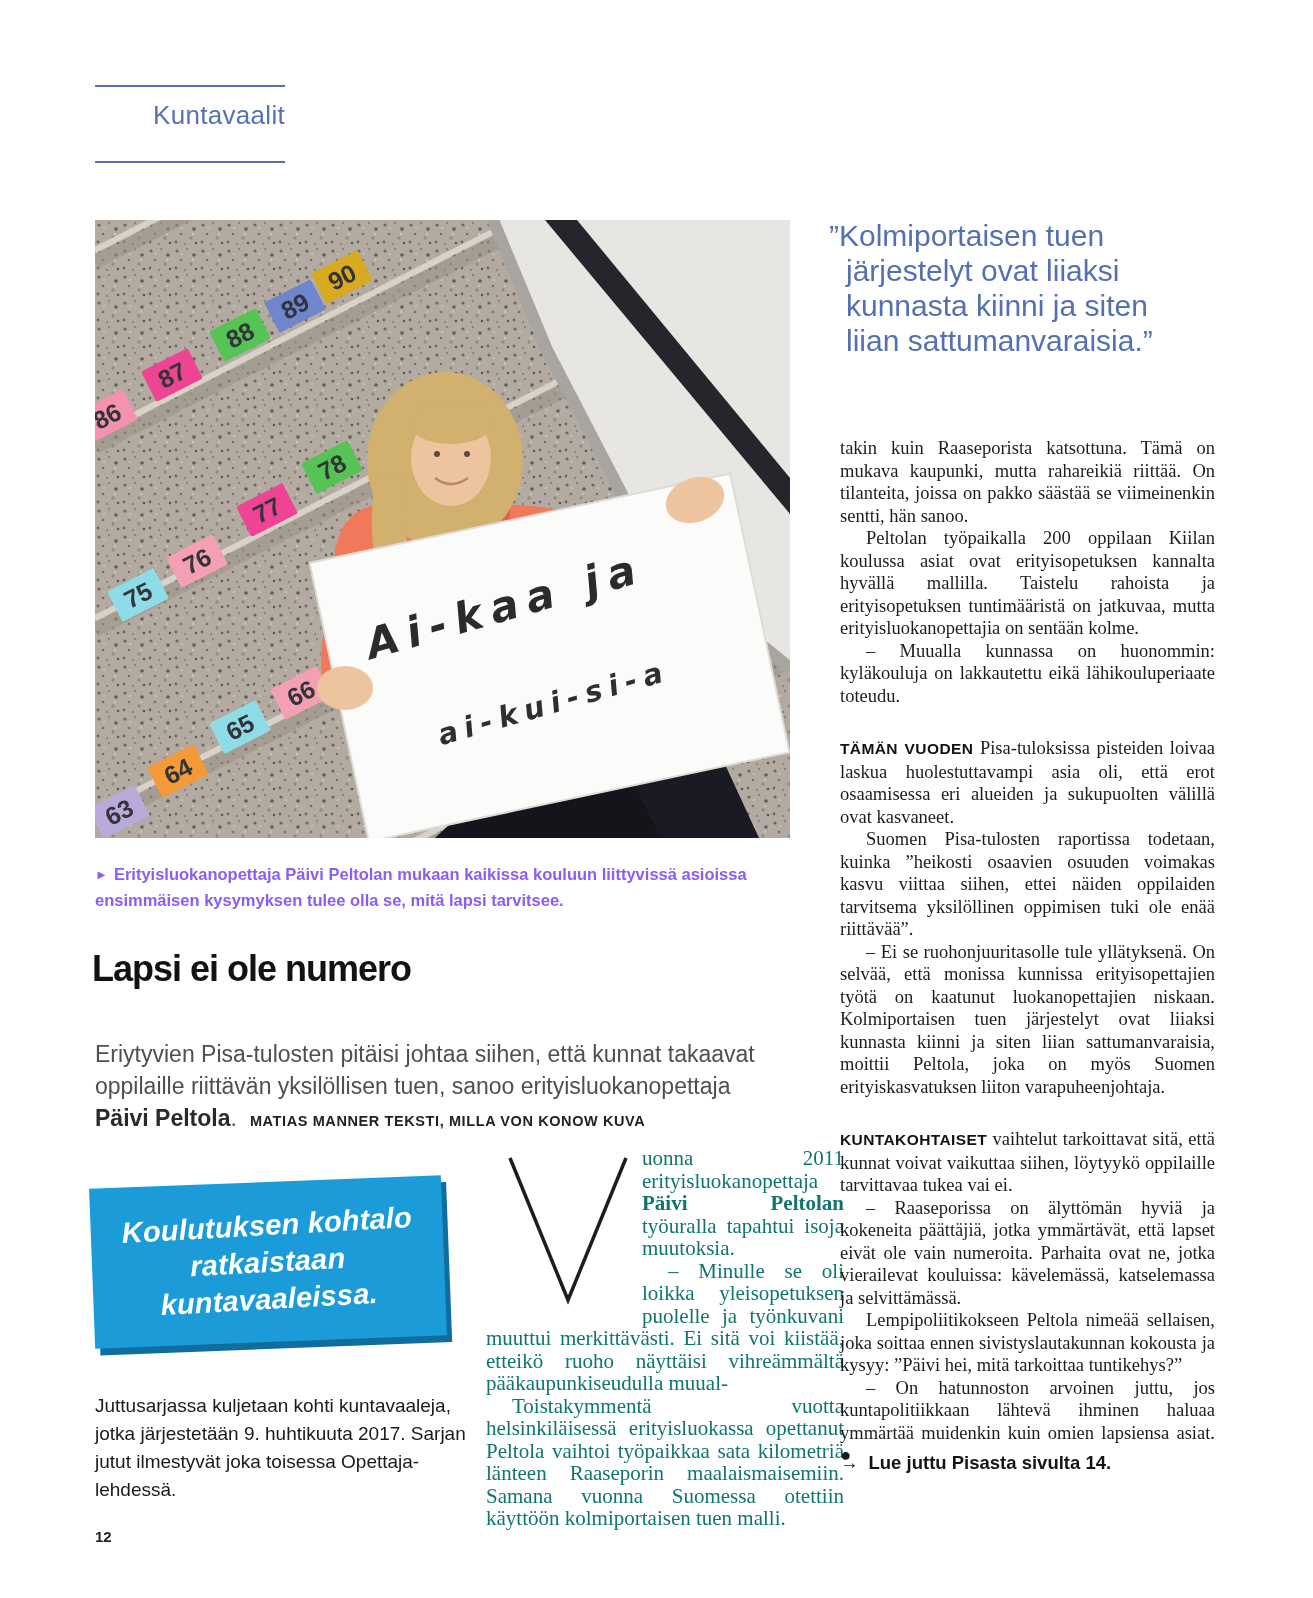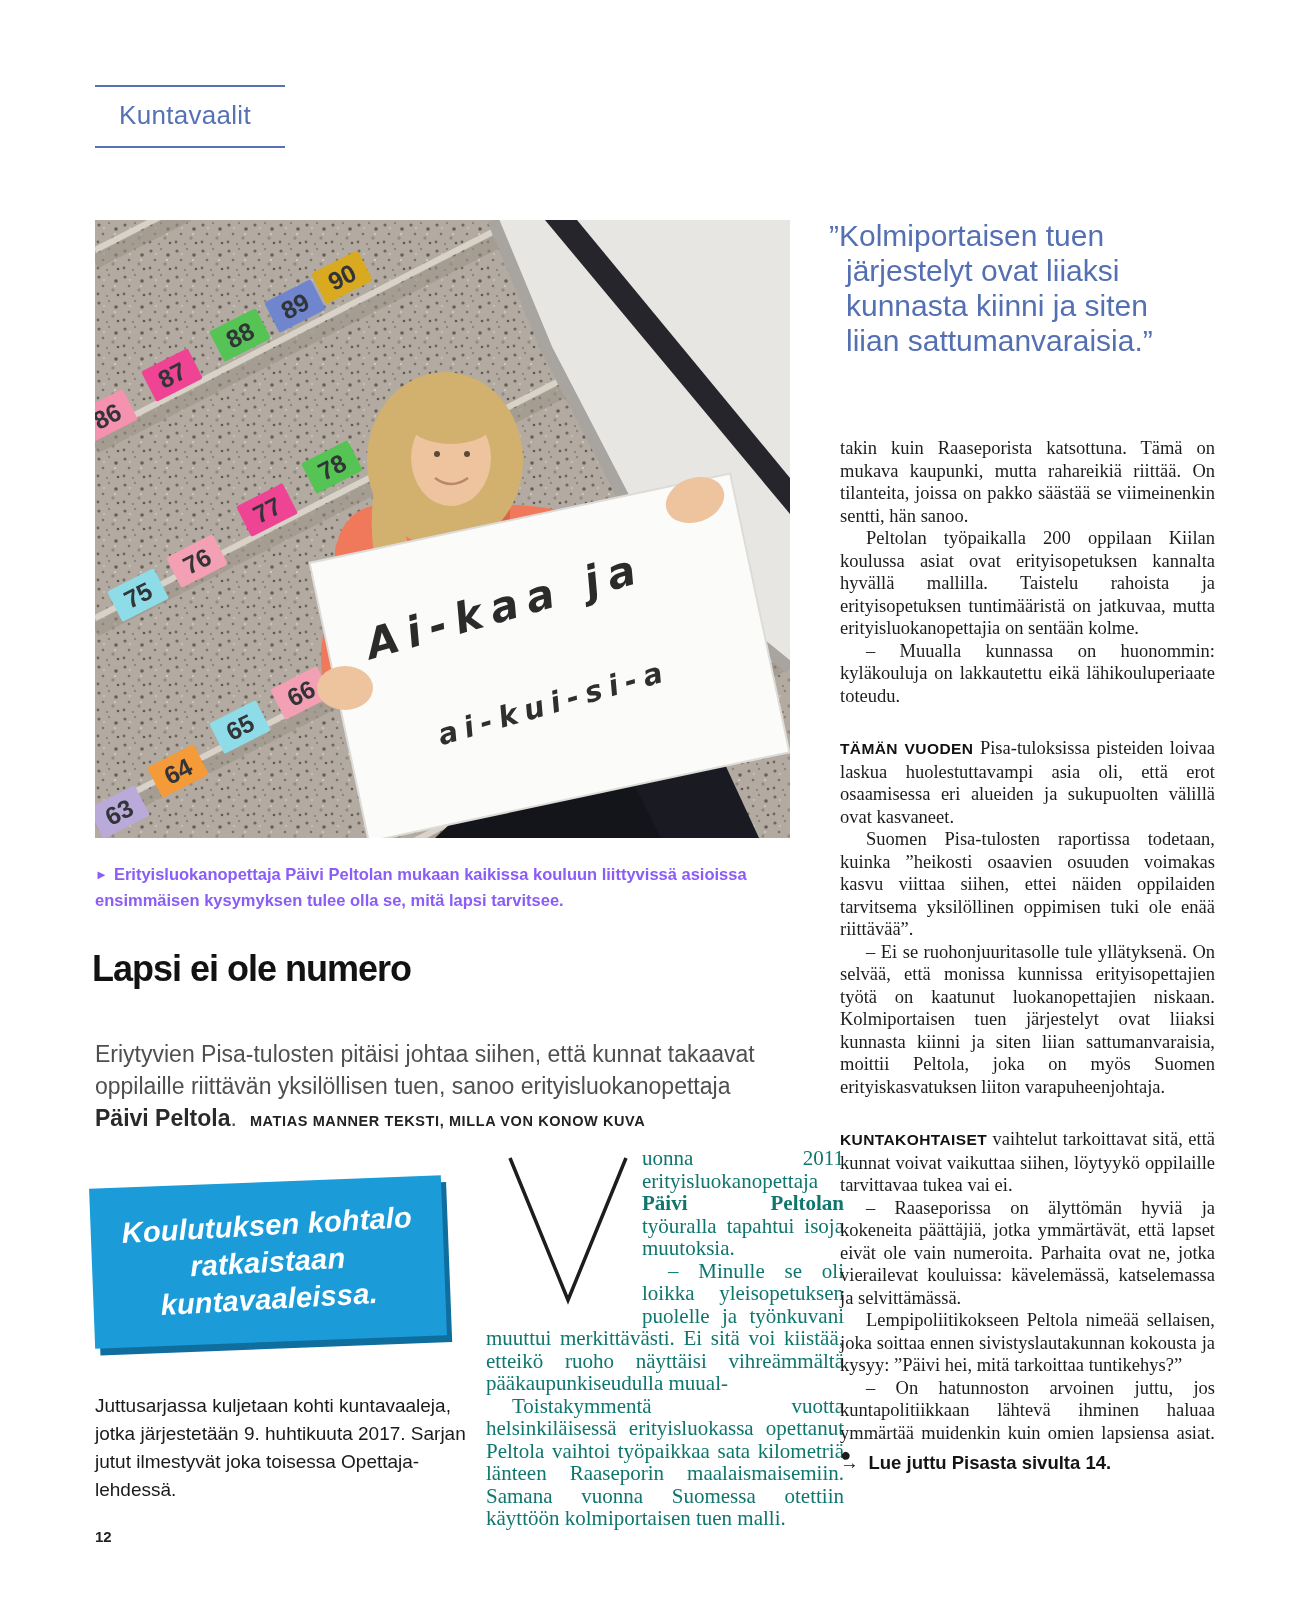--- a/index.html
+++ b/index.html
@@ -2,21 +2,21 @@
 <html><head>
 <meta charset="utf-8">
 <style>
   html,body{margin:0;padding:0;background:#ffffff;}
   body{width:1313px;height:1598px;position:relative;overflow:hidden;
        font-family:"Liberation Sans",sans-serif;color:#1c1c1c;}
 
   
   .kicker{position:absolute;left:95px;top:85px;width:190px;
           border-top:2px solid #5671b4;border-bottom:2px solid #5671b4;
-          padding:13px 0 15px 24px;box-sizing:border-box;}
+          padding:13px 0 30px 24px;box-sizing:border-box;text-align:right;}
   .kicker span{font-size:26px;color:#5671b4;letter-spacing:.3px;}
 
   
   .photo{position:absolute;left:95px;top:220px;width:695px;height:618px;display:block;}
   .sticker-num{font:700 25px "Liberation Sans",sans-serif;fill:#323438;text-anchor:middle;}
   .sign-text1{font:oblique 700 42px "DejaVu Sans",sans-serif;fill:#2b2b2b;letter-spacing:9px;}
   .sign-text2{font:oblique 700 29px "DejaVu Sans",sans-serif;fill:#2f2f2f;letter-spacing:7px;}
 
   
   .caption{position:absolute;left:95px;top:862px;width:705px;

